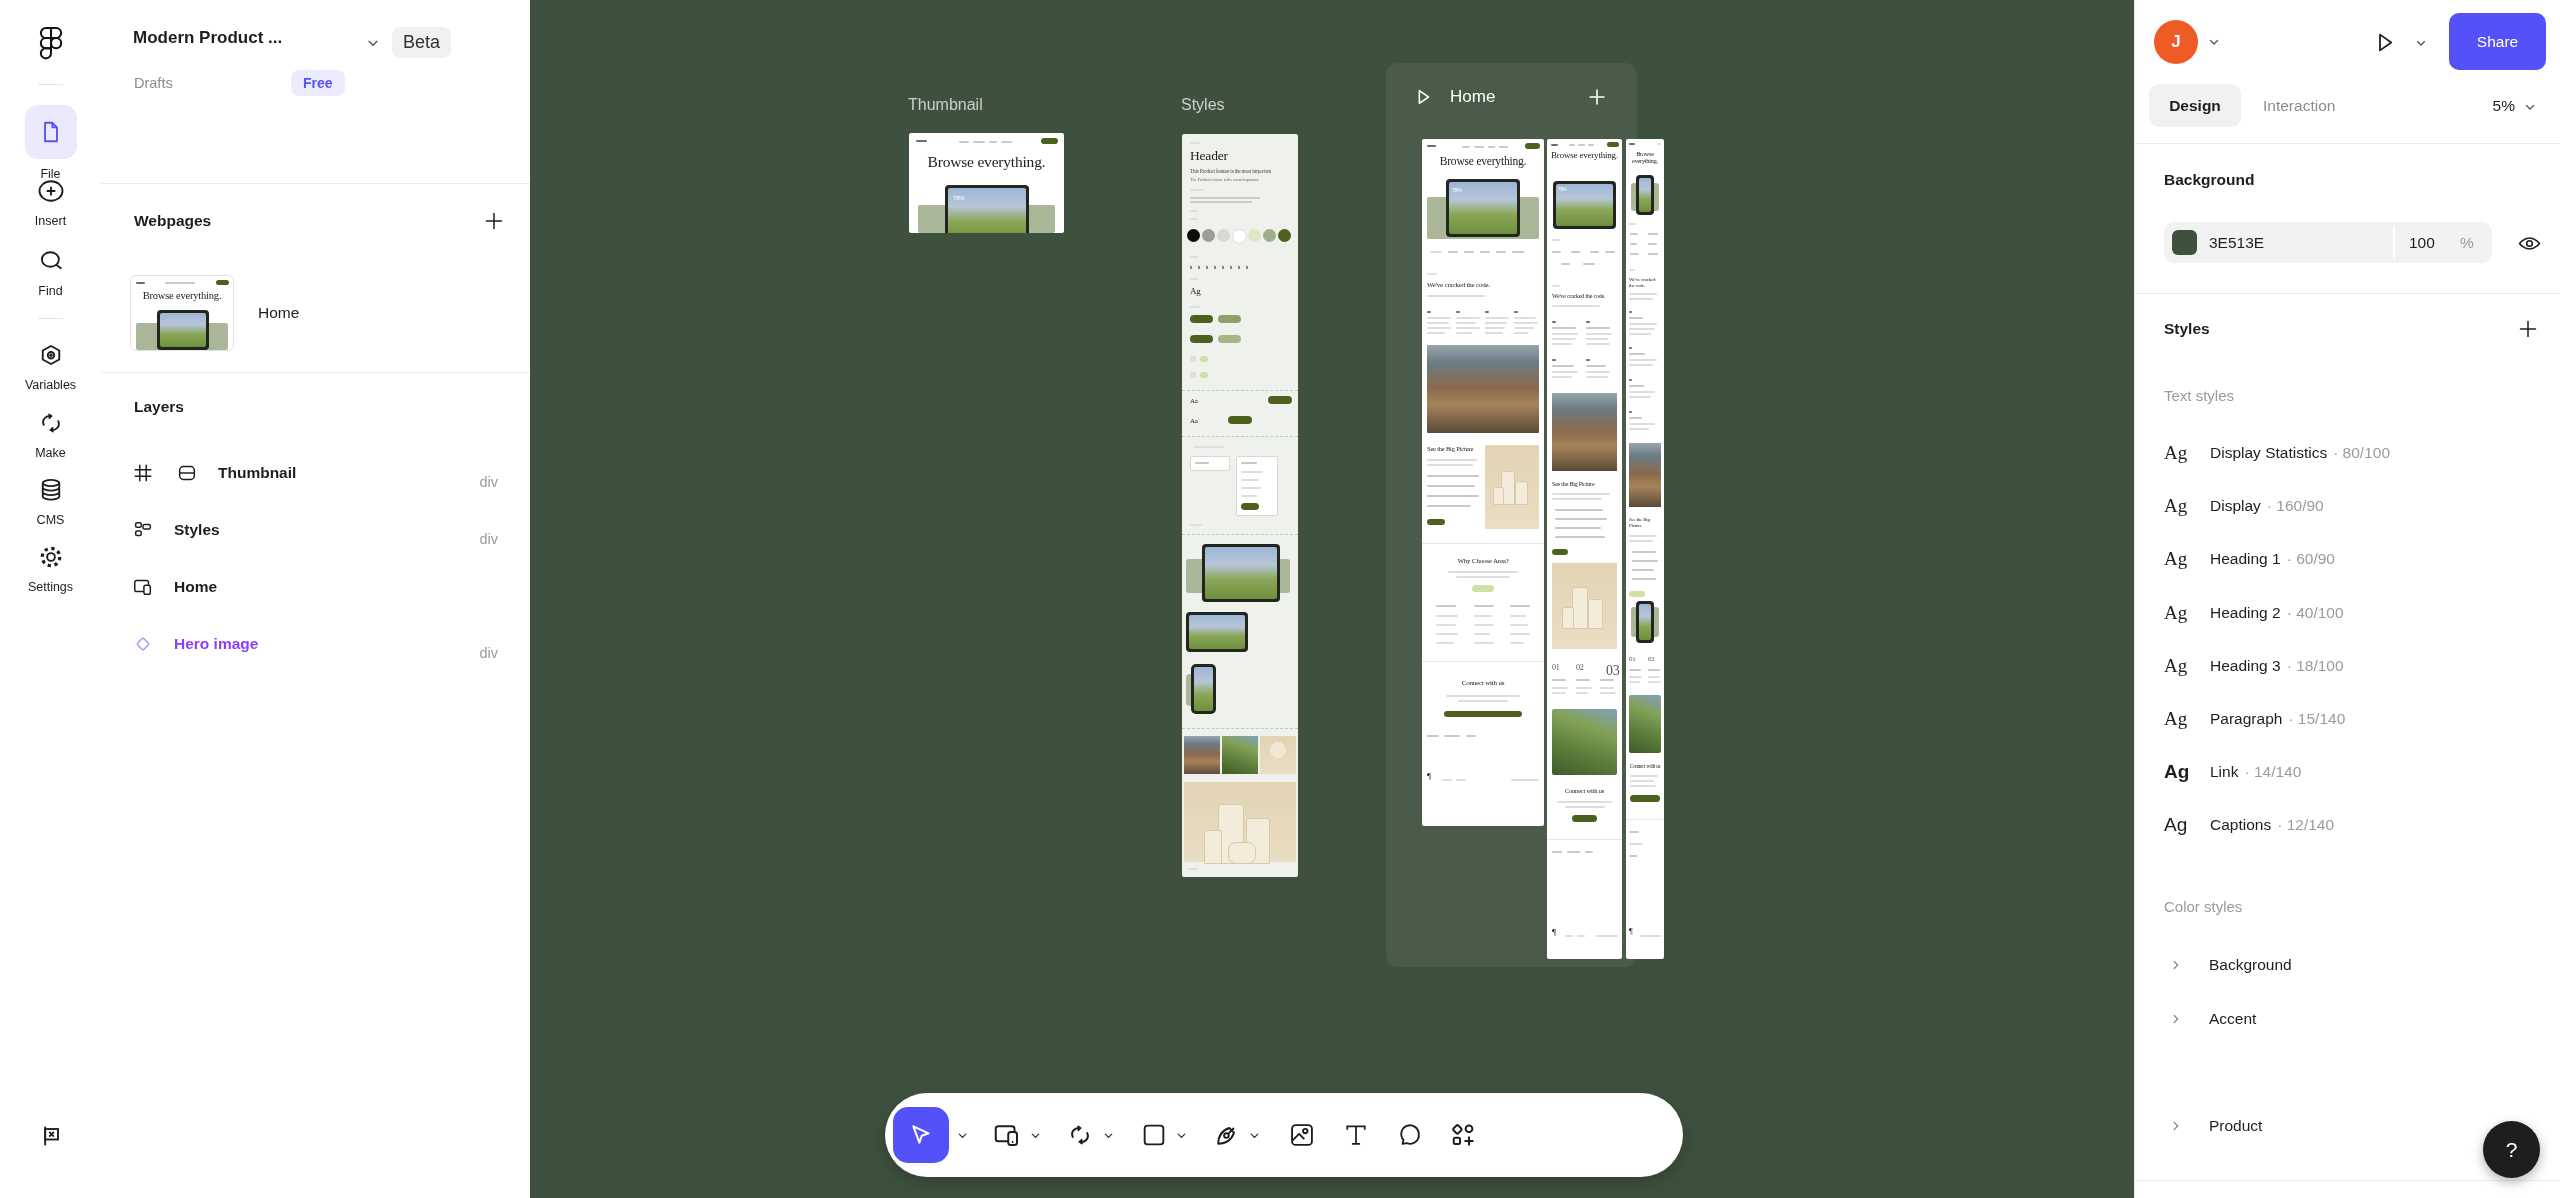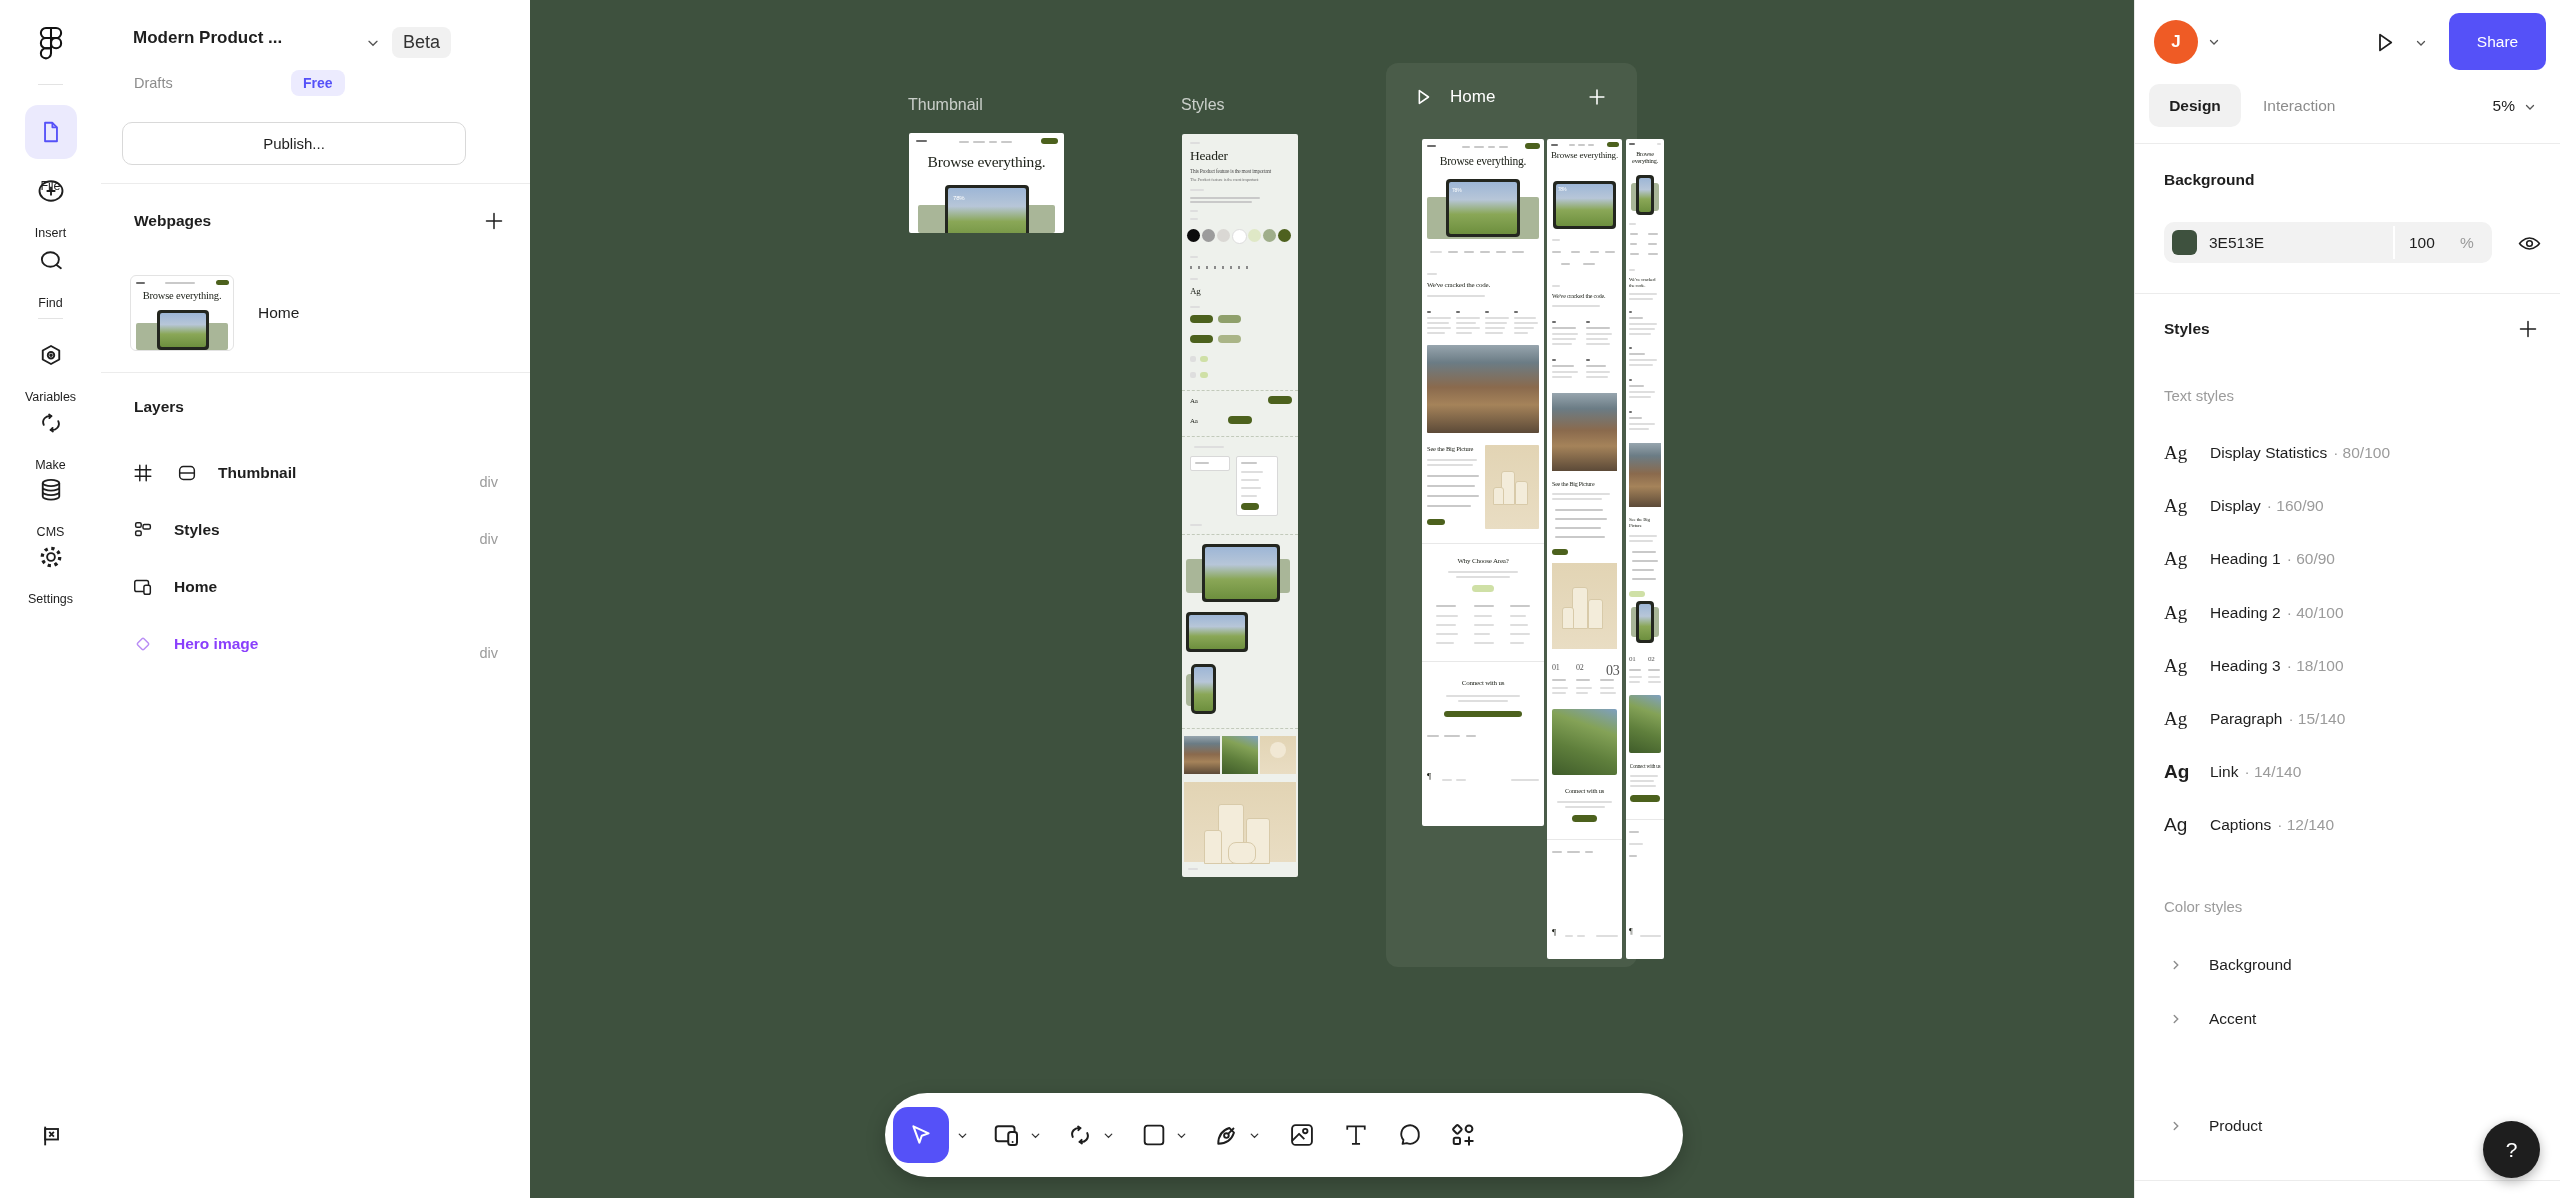--- a/index.html
+++ b/index.html
@@ -4,21 +4,21 @@
 <style>
   html,body{margin:0;padding:0;background:#3E513E;}
   body{width:2560px;height:1198px;position:relative;overflow:hidden;
        font-family:"Liberation Sans","DejaVu Sans",sans-serif;color:#1e1e1e;
        -webkit-font-smoothing:antialiased;}
   .abs{position:absolute;}
   .serif{font-family:"Liberation Serif","DejaVu Serif",serif;}
   svg{display:block;}
   
   #rail{left:0;top:0;width:101px;height:1198px;background:#fff;border-right:1px solid #e8e8e8;}
-  .rail-item{position:absolute;left:0;width:101px;display:flex;flex-direction:column;align-items:center;gap:20px;cursor:pointer;}
+  .rail-item{position:absolute;left:0;width:101px;display:flex;flex-direction:column;align-items:center;gap:8px;cursor:pointer;}
   .rail-label{font-size:12.5px;color:#1e1e1e;}
   .rail-iconbox{width:52px;height:54px;border-radius:13px;display:flex;align-items:center;justify-content:center;}
   .rail-iconbox.active{background:#ebeafd;}
   .rail-div{position:absolute;left:38px;width:25px;height:1px;background:#e3e3e3;}
   
   #lpanel{left:101px;top:0;width:429px;height:1198px;background:#fff;}
   .divider{position:absolute;left:0;width:100%;height:1px;background:#ececec;}
   .sec-h{font-size:15.5px;font-weight:700;color:#1e1e1e;}
   .gray-lab{font-size:15px;color:#9b9b9b;}
   .layer-row{position:absolute;left:0;width:429px;height:52px;display:flex;align-items:center;cursor:pointer;}
@@ -153,21 +153,20 @@
     </svg>
   <div class="abs" style="left:291px;top:27px;background:#f1f1f1;border-radius:8px;padding:5px 11px;font-size:18px;color:#333;">Beta</div>
   <svg class="abs" style="left:440px;top:29px" width="28" height="28" viewBox="0 0 24 24" fill="none" stroke="#1e1e1e" stroke-width="1.5">
     <rect x="3" y="4.5" width="18" height="15" rx="3.5"></rect>
       <path d="M9.5 4.5v15"></path>
   </svg>
 
   <div class="abs" style="left:33px;top:75px;font-size:14.5px;color:#8c8c8c;">Drafts</div>
   <div class="abs" style="left:190px;top:70px;background:#ecebfe;border-radius:8px;padding:5px 12px;font-size:14px;color:#5551f8;font-weight:600;">Free</div>
 
-  <div class="abs" style="left:21px;top:122px;width:342px;height:41px;border:1px solid #d9d9d9;border-radius:10px;display:flex;align-items:center;justify-content:center;font-size:15px;cursor:pointer;background:#fff;">Publish...</div>
 
   <div class="divider" style="top:183px"></div>
 
   <div class="abs sec-h" style="left:33px;top:212px;">Webpages</div>
   <svg class="abs" style="left:381px;top:209px" width="24" height="24" viewBox="0 0 24 24" fill="none" stroke="#1e1e1e" stroke-width="1.5" stroke-linecap="round">
       <path d="M12 4.5v15M4.5 12h15"></path>
     </svg>
 
   <div class="abs" style="left:29px;top:268px;width:372px;height:90px;display:flex;align-items:center;cursor:pointer;">
     <div class="card" style="position:relative;width:102px;height:74px;border:1px solid #e3e3e3;border-radius:6px;flex:0 0 auto;">

